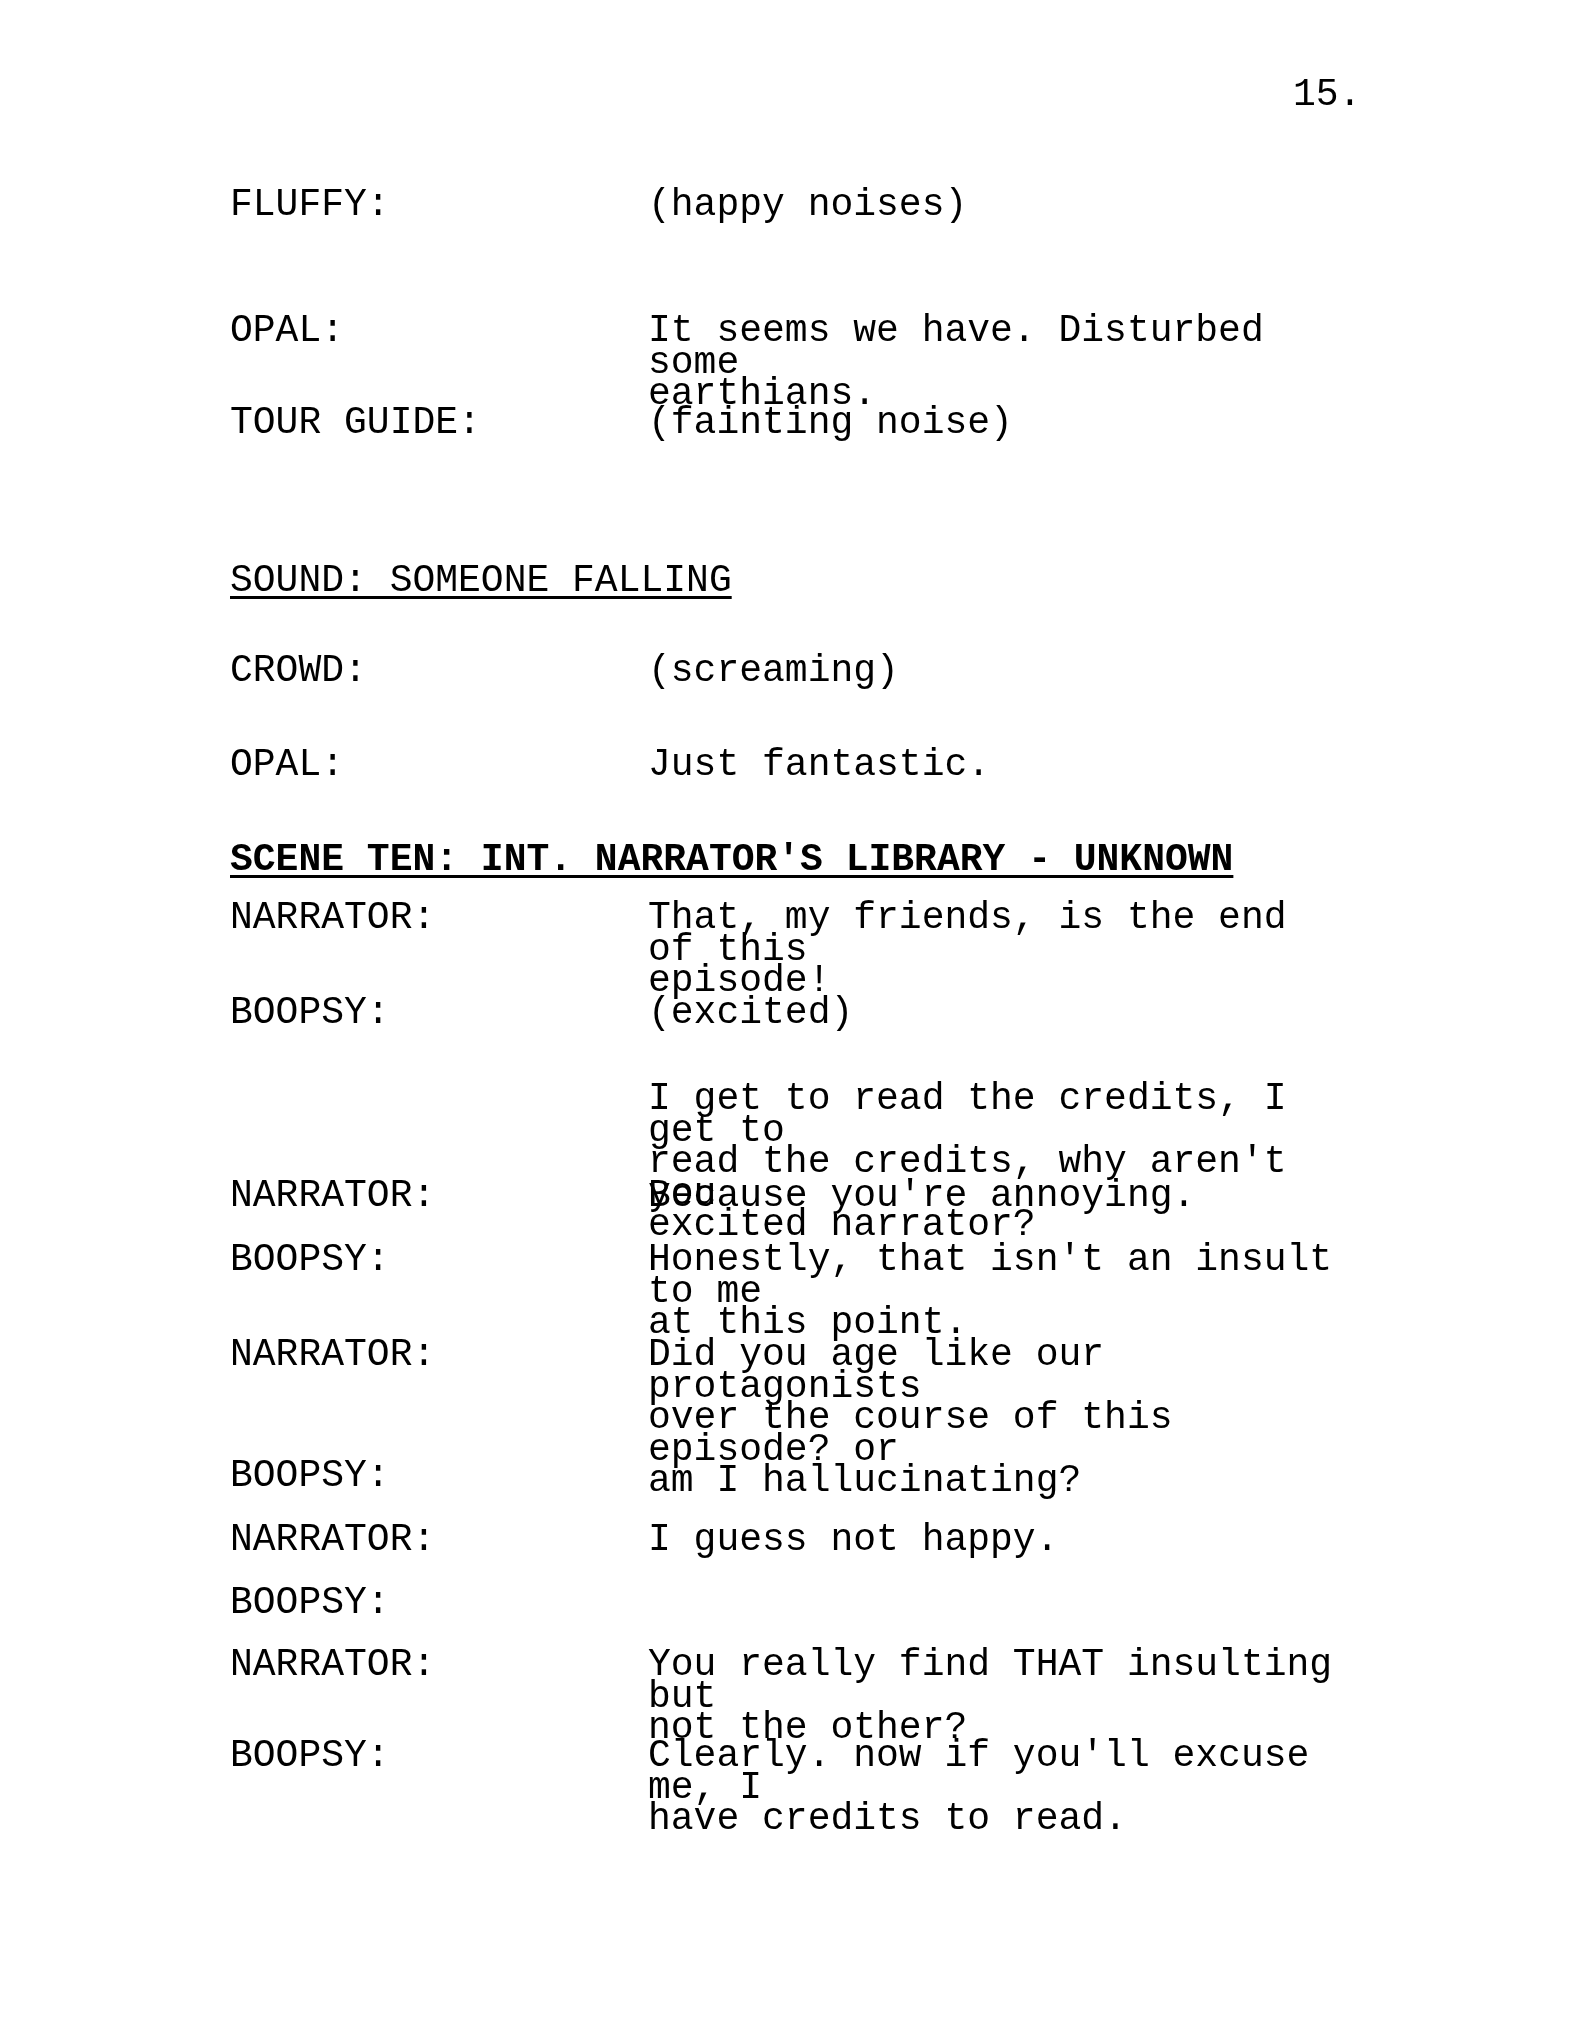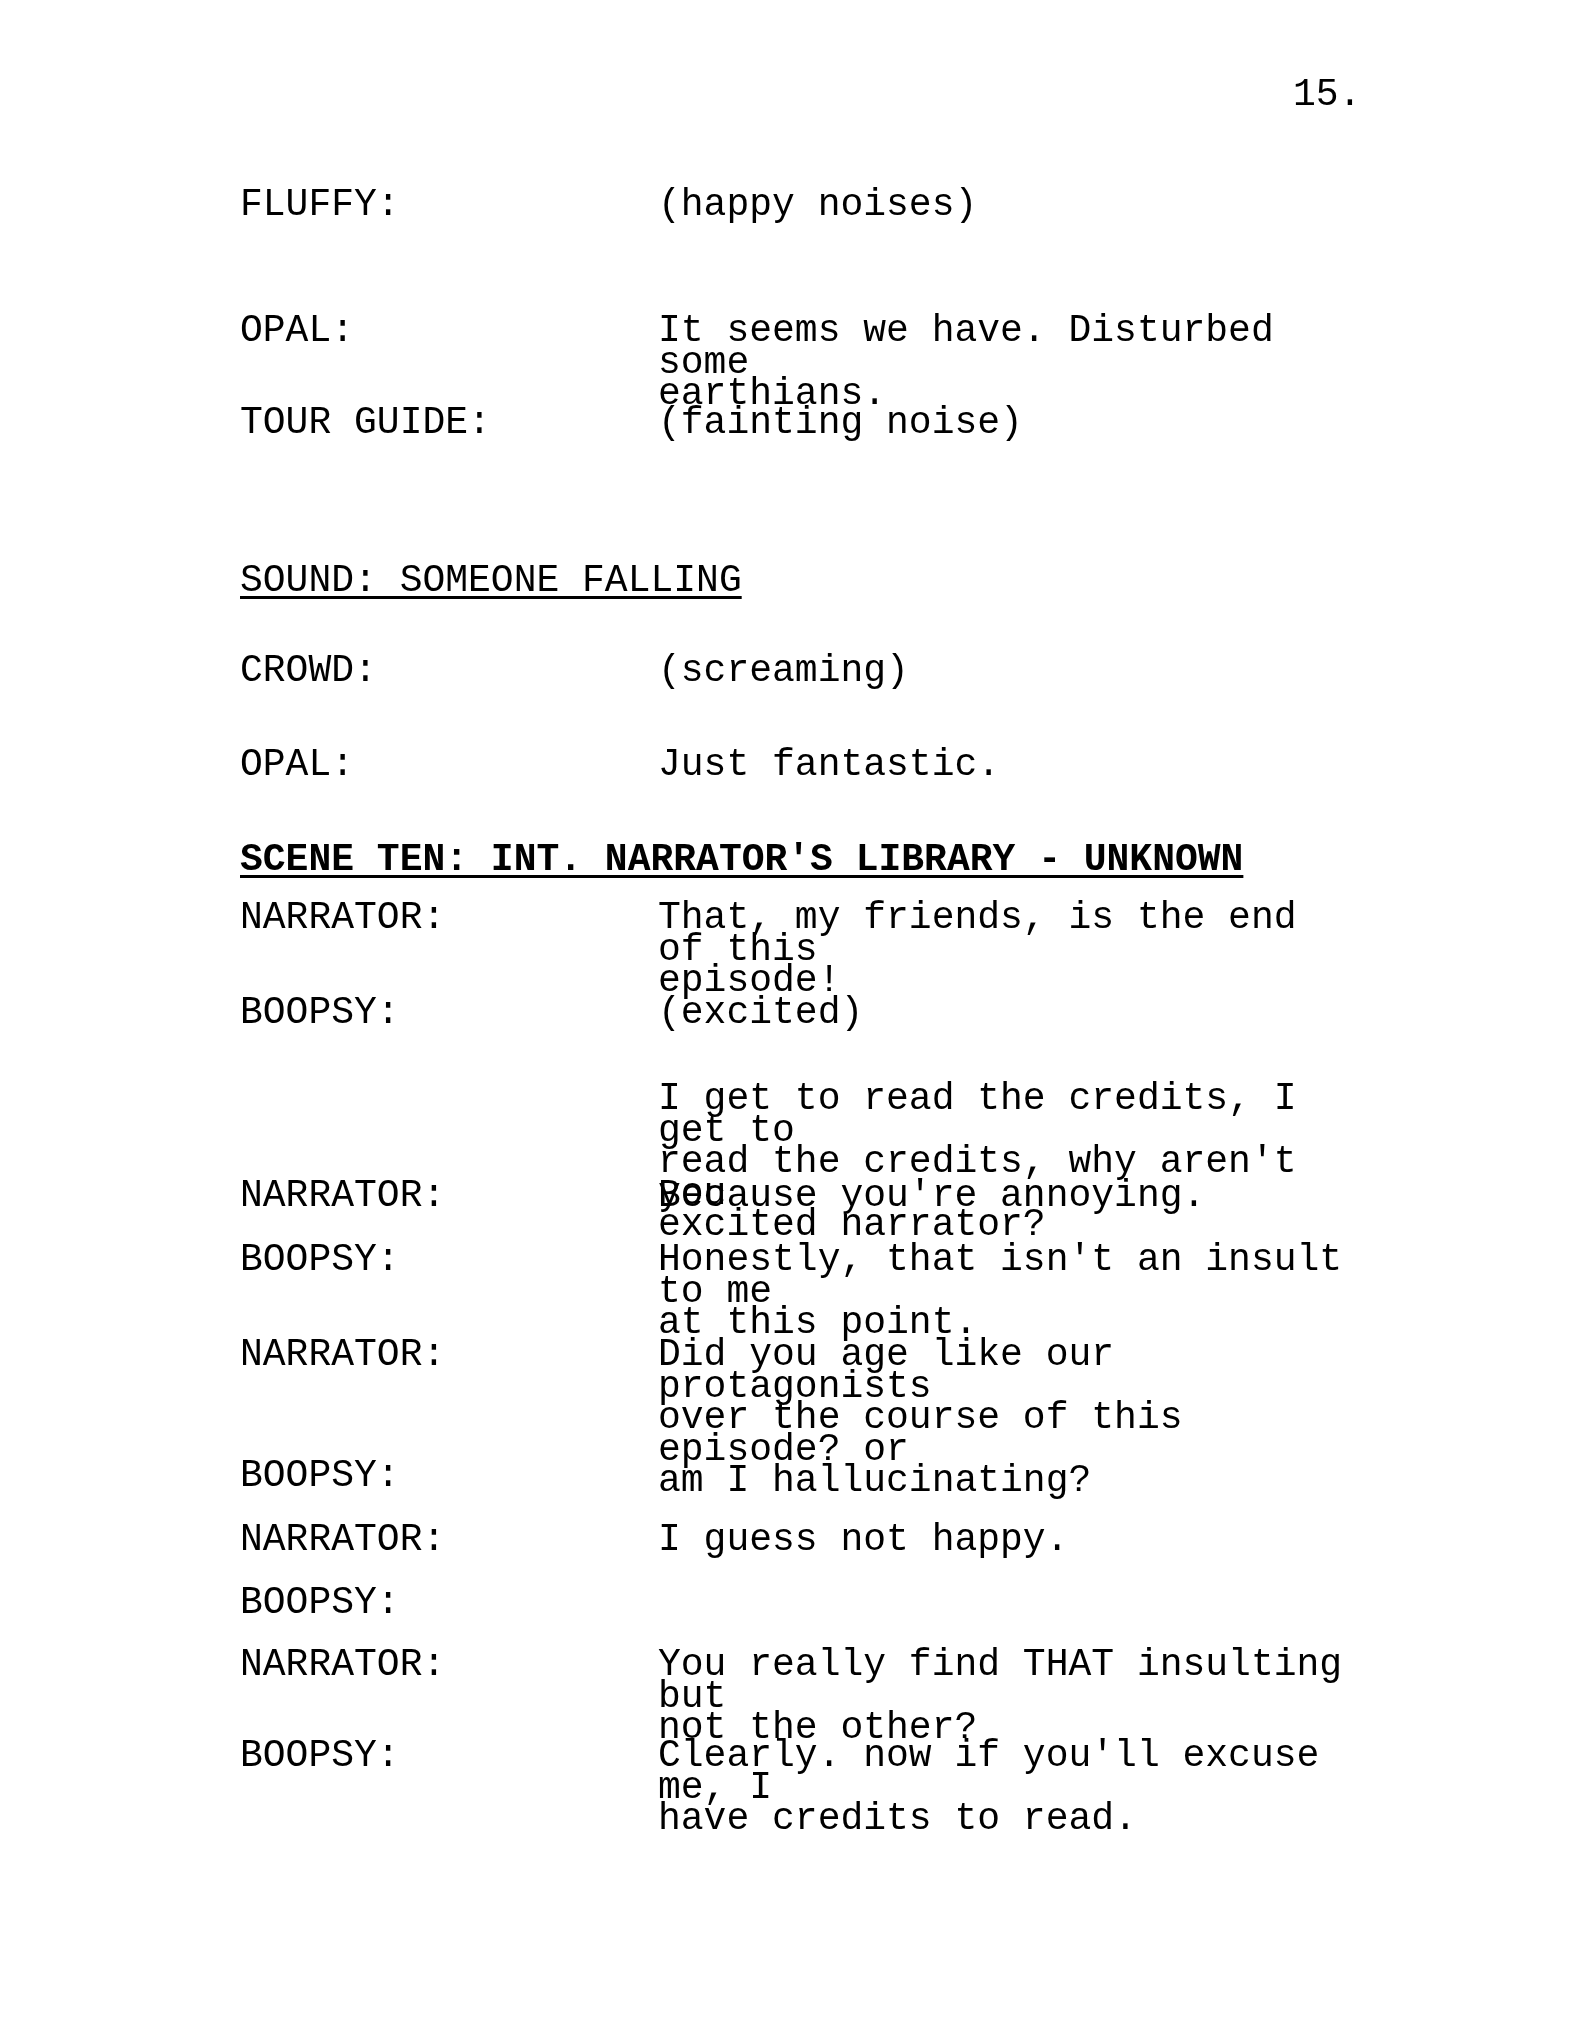--- a/index.html
+++ b/index.html
@@ -19,21 +19,21 @@
     overflow: hidden;
   }
   .page-number {
     position: absolute;
     left: 1293px;
     top: 79px;
     white-space: pre;
   }
   .block {
     position: absolute;
-    left: 240px;
+    left: 230px;
     width: 1280px;
   }
   .speaker {
     position: absolute;
     left: 0;
     top: 0;
     white-space: pre;
   }
   .dialogue-text {
     margin-left: 418px;

